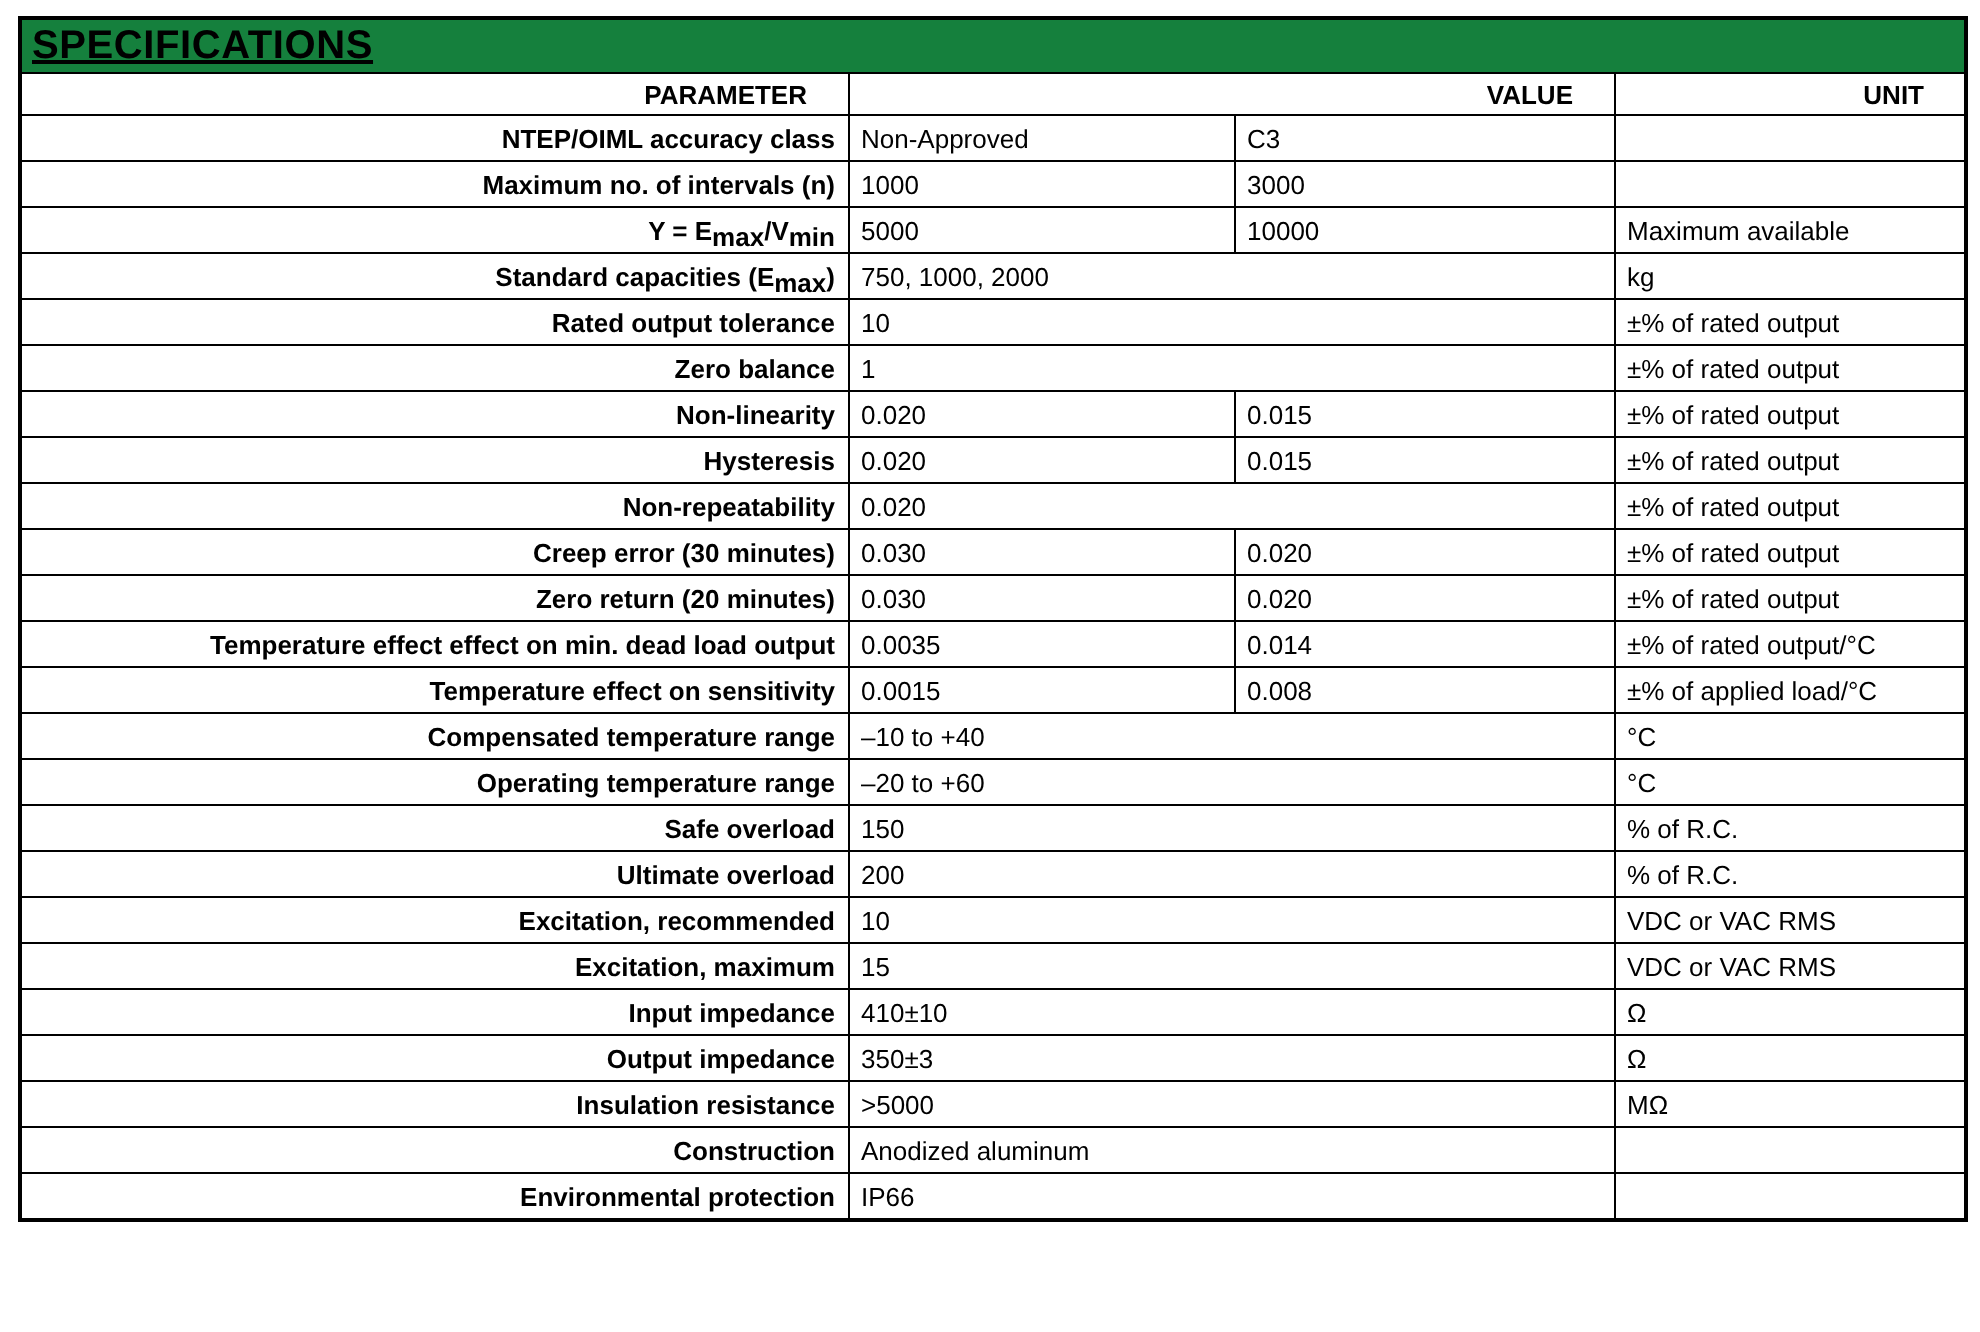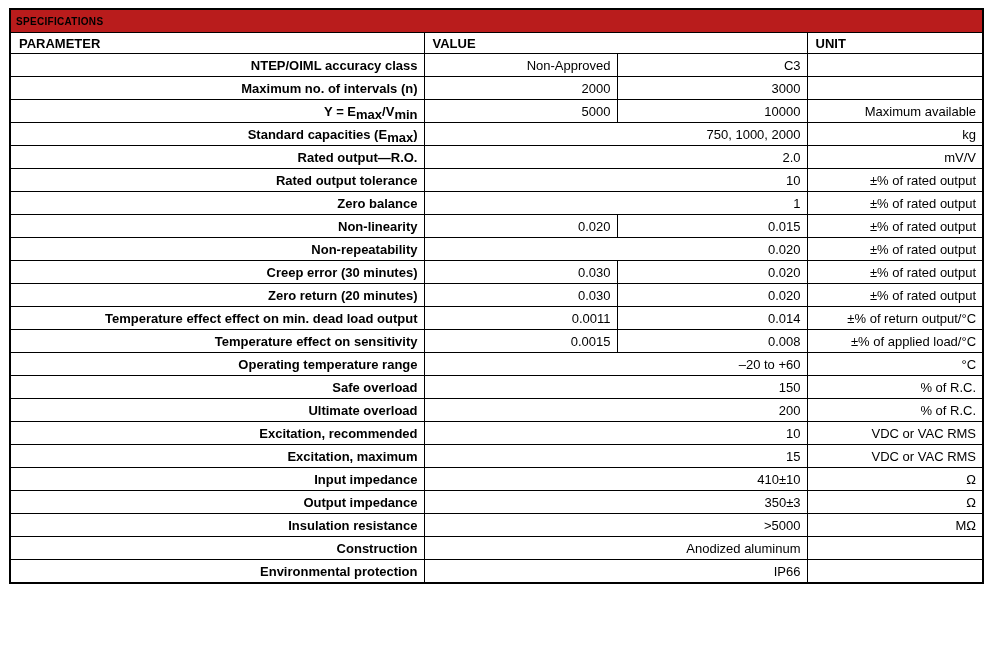--- a/index.html
+++ b/index.html
@@ -23,49 +23,50 @@
     width: 973px;
     border: 2px solid #000000;
   }
   table.spec-table th,
   table.spec-table td {
     border: 1px solid #000000;
     overflow: hidden;
     white-space: nowrap;
   }
   tr.title-row th {
-    background: #b91c1c;
+    background: #15803d;
     text-align: left;
-    font-size: 10px;
+    font-size: 20px;
     font-weight: bold;
     letter-spacing: 0.3px;
     height: 19px;
     padding: 2px 5px 1px 5px;
+    text-decoration: underline;
   }
   tr.header-row th {
     font-size: 13px;
     font-weight: bold;
-    text-align: left;
+    text-align: right;
     height: 18px;
-    padding: 1px 8px;
+    padding: 1px 20px;
   }
   tbody td {
     font-size: 13px;
     height: 18px;
     padding: 2px 6px;
     vertical-align: middle;
   }
   td.param-cell {
     font-weight: bold;
     text-align: right;
   }
   td.value-cell,
   td.unit-cell {
     font-weight: normal;
-    text-align: right;
+    text-align: left;
   }
   sub {
     font-size: 13px;
     line-height: 0;
     vertical-align: -3px;
     font-weight: bold;
   }
 </style>
 </head>
 <body>
@@ -90,84 +91,90 @@
     </thead>
     <tbody>
         <tr>
           <td class="param-cell">NTEP/OIML accuracy class</td>
           <td class="value-cell">Non-Approved</td>
           <td class="value-cell">C3</td>
           <td class="unit-cell"></td>
         </tr>
         <tr>
           <td class="param-cell">Maximum no. of intervals (n)</td>
-          <td class="value-cell">2000</td>
+          <td class="value-cell">1000</td>
           <td class="value-cell">3000</td>
           <td class="unit-cell"></td>
         </tr>
         <tr>
           <td class="param-cell">Y = E<sub>max</sub>/V<sub>min</sub></td>
           <td class="value-cell">5000</td>
           <td class="value-cell">10000</td>
           <td class="unit-cell">Maximum available</td>
         </tr>
         <tr>
           <td class="param-cell">Standard capacities (E<sub>max</sub>)</td>
           <td class="value-cell" colspan="2">750, 1000, 2000</td>
           <td class="unit-cell">kg</td>
         </tr>
         <tr>
-          <td class="param-cell">Rated output—R.O.</td>
-          <td class="value-cell" colspan="2">2.0</td>
-          <td class="unit-cell">mV/V</td>
-        </tr>
-        <tr>
           <td class="param-cell">Rated output tolerance</td>
           <td class="value-cell" colspan="2">10</td>
           <td class="unit-cell">±% of rated output</td>
         </tr>
         <tr>
           <td class="param-cell">Zero balance</td>
           <td class="value-cell" colspan="2">1</td>
           <td class="unit-cell">±% of rated output</td>
         </tr>
         <tr>
           <td class="param-cell">Non-linearity</td>
           <td class="value-cell">0.020</td>
           <td class="value-cell">0.015</td>
           <td class="unit-cell">±% of rated output</td>
         </tr>
         <tr>
+          <td class="param-cell">Hysteresis</td>
+          <td class="value-cell">0.020</td>
+          <td class="value-cell">0.015</td>
+          <td class="unit-cell">±% of rated output</td>
+        </tr>
+        <tr>
           <td class="param-cell">Non-repeatability</td>
           <td class="value-cell" colspan="2">0.020</td>
           <td class="unit-cell">±% of rated output</td>
         </tr>
         <tr>
           <td class="param-cell">Creep error (30 minutes)</td>
           <td class="value-cell">0.030</td>
           <td class="value-cell">0.020</td>
           <td class="unit-cell">±% of rated output</td>
         </tr>
         <tr>
           <td class="param-cell">Zero return (20 minutes)</td>
           <td class="value-cell">0.030</td>
           <td class="value-cell">0.020</td>
           <td class="unit-cell">±% of rated output</td>
         </tr>
         <tr>
           <td class="param-cell">Temperature effect effect on min. dead load output</td>
-          <td class="value-cell">0.0011</td>
+          <td class="value-cell">0.0035</td>
           <td class="value-cell">0.014</td>
-          <td class="unit-cell">±% of return output/°C</td>
+          <td class="unit-cell">±% of rated output/°C</td>
         </tr>
         <tr>
           <td class="param-cell">Temperature effect on sensitivity</td>
           <td class="value-cell">0.0015</td>
           <td class="value-cell">0.008</td>
           <td class="unit-cell">±% of applied load/°C</td>
+        </tr>
+        <tr>
+          <td class="param-cell">Compensated temperature range</td>
+          <td class="value-cell" colspan="2">–10 to +40</td>
+          <td class="unit-cell">°C</td>
         </tr>
         <tr>
           <td class="param-cell">Operating temperature range</td>
           <td class="value-cell" colspan="2">–20 to +60</td>
           <td class="unit-cell">°C</td>
         </tr>
         <tr>
           <td class="param-cell">Safe overload</td>
           <td class="value-cell" colspan="2">150</td>
           <td class="unit-cell">% of R.C.</td>

